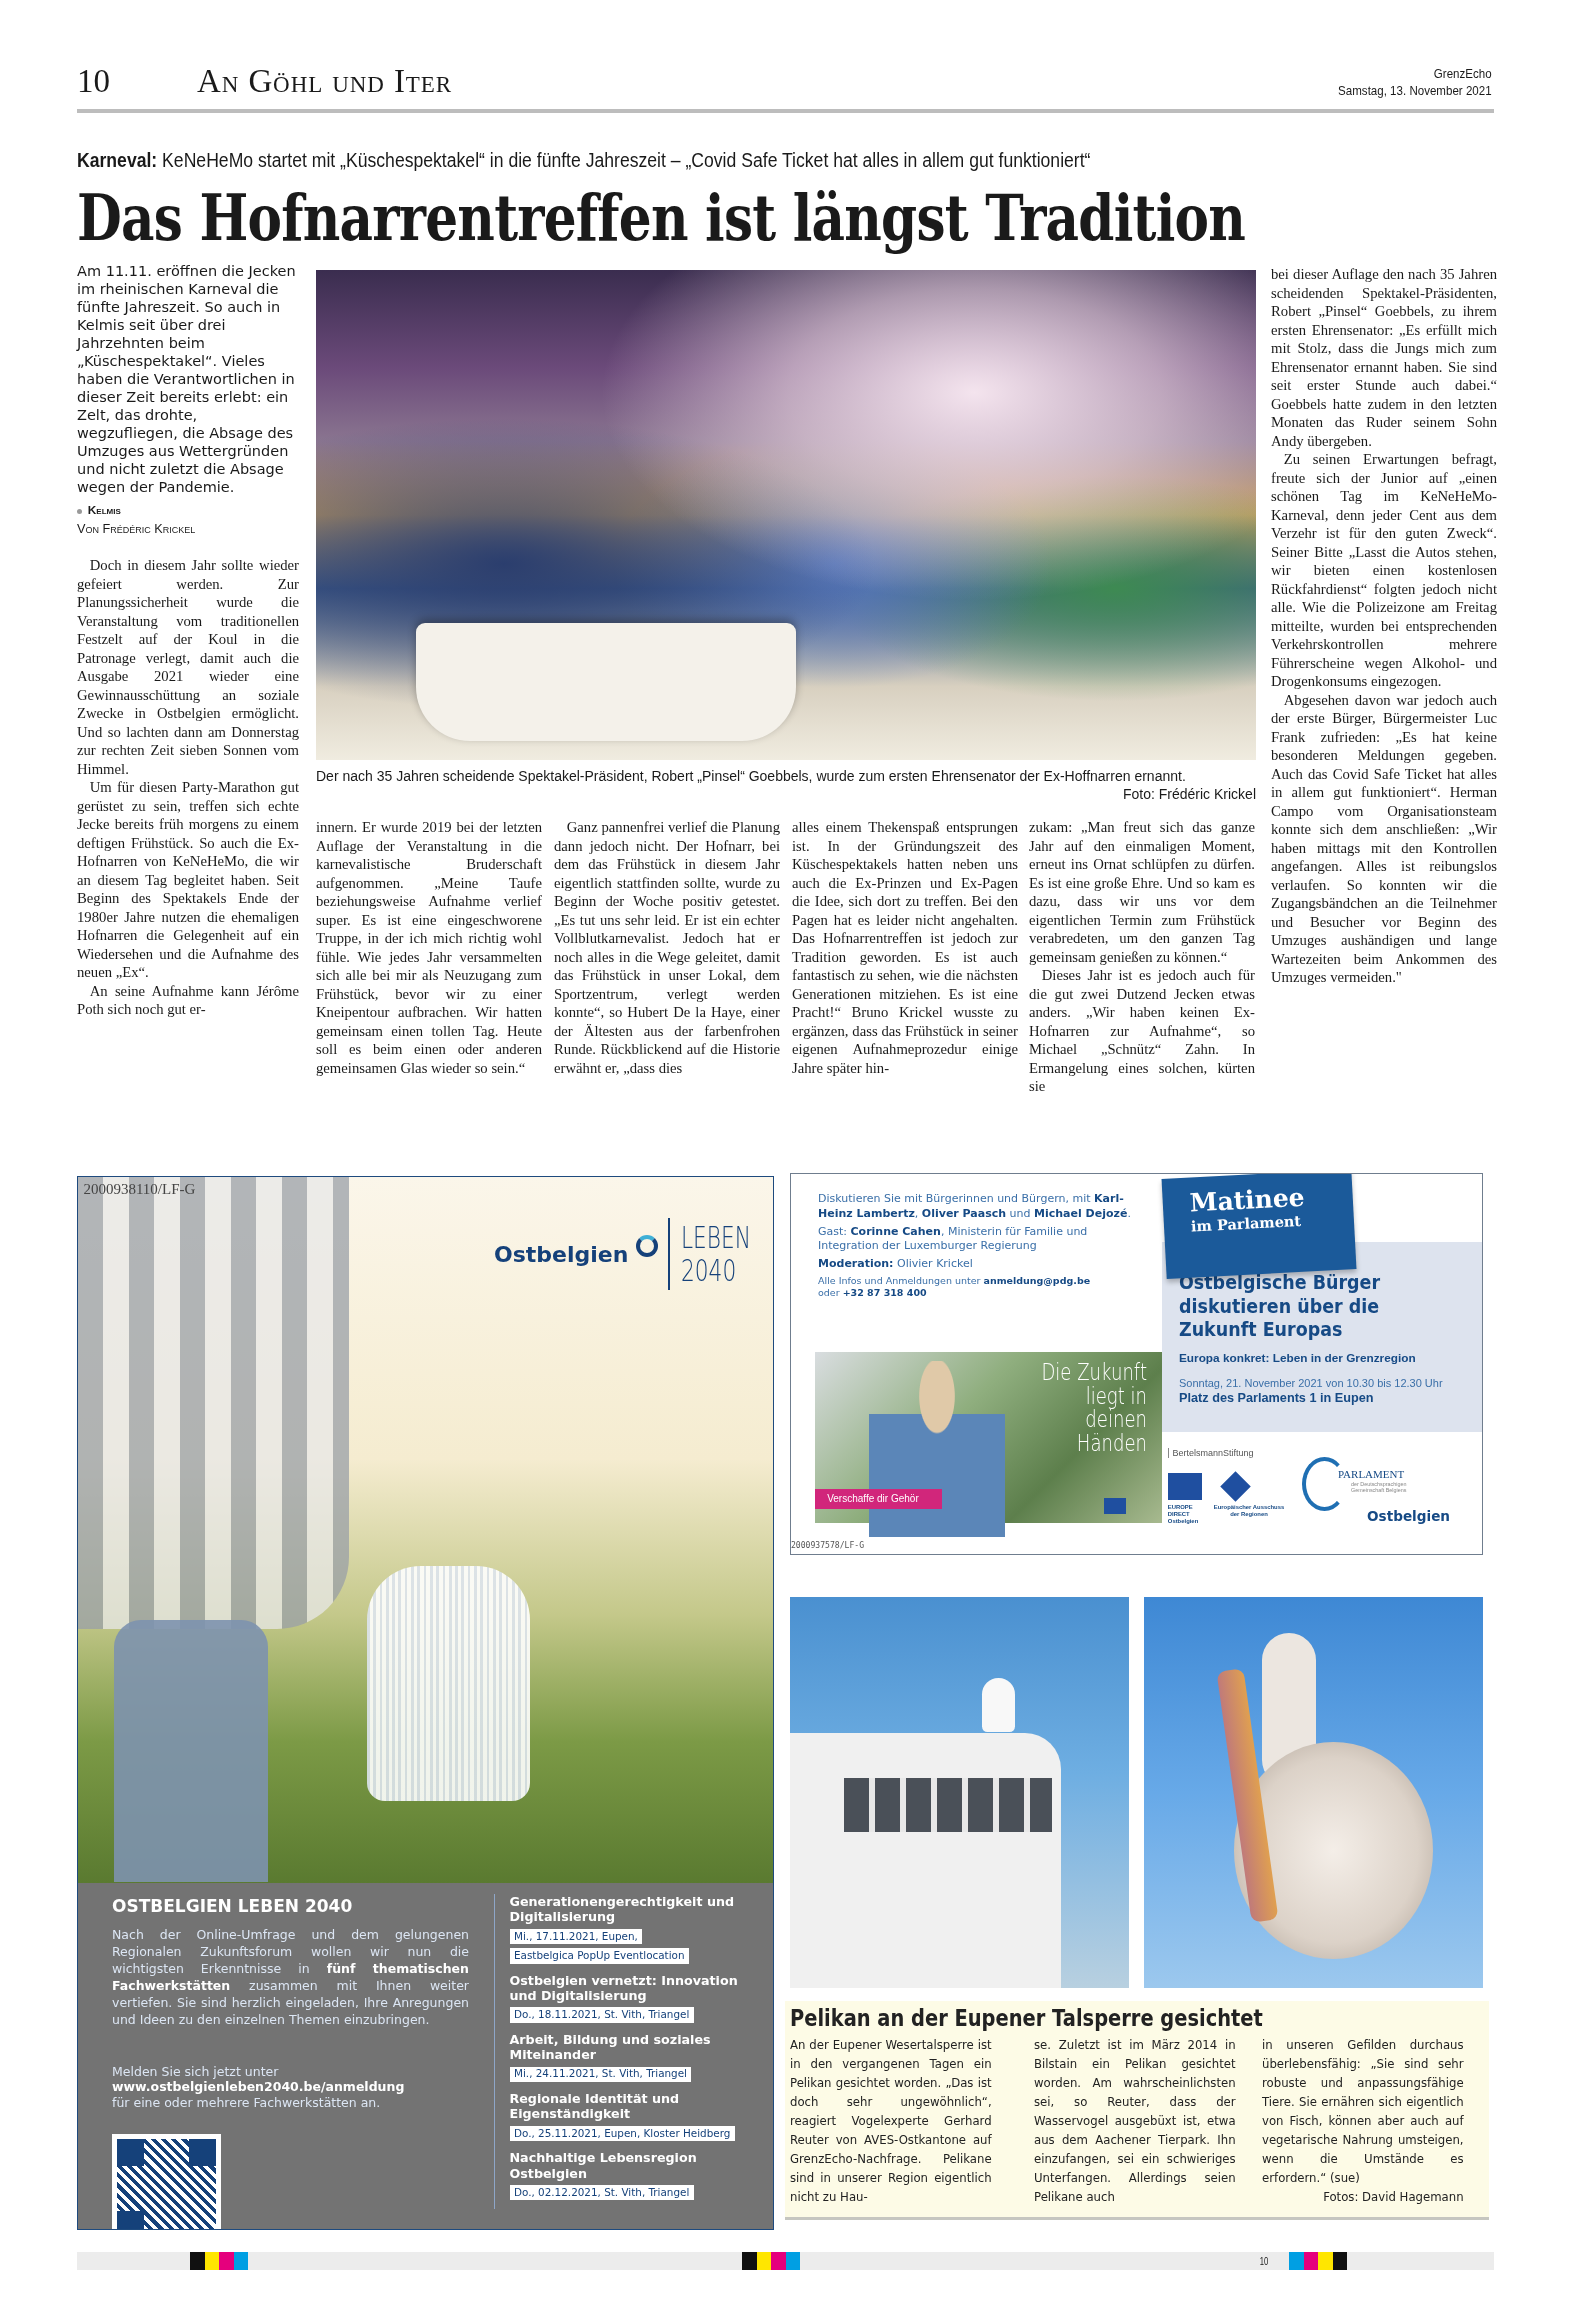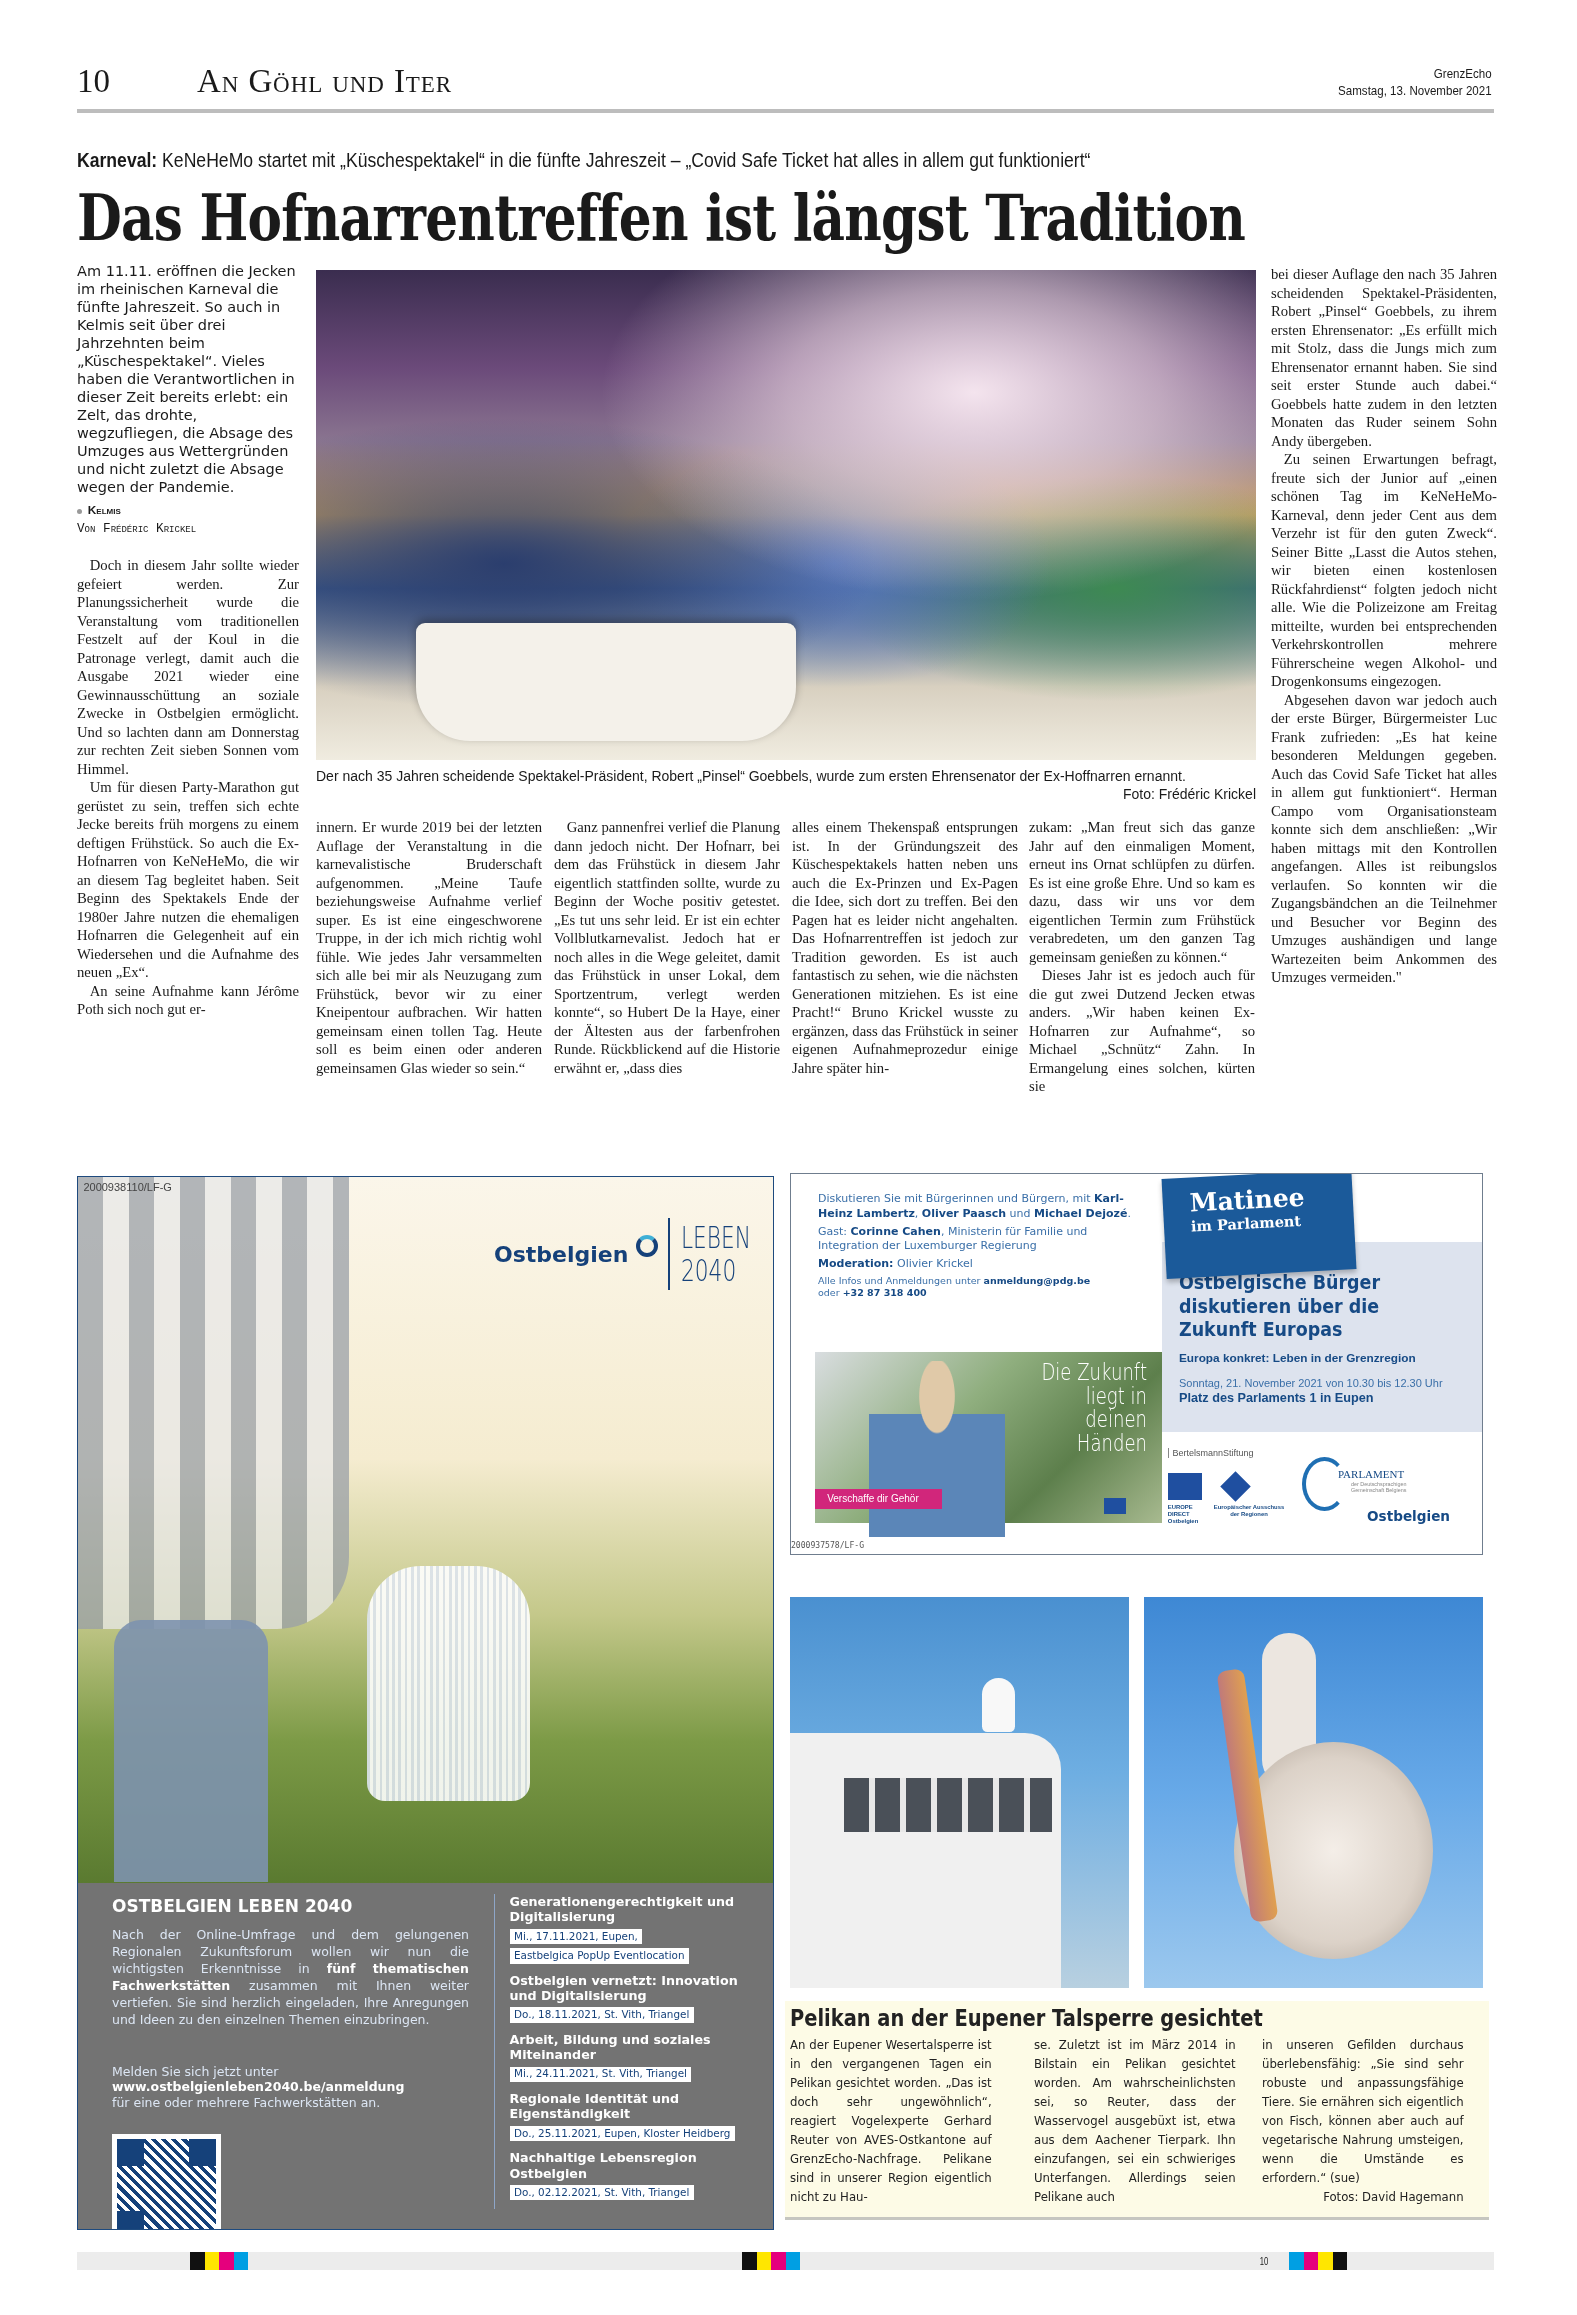--- a/index.html
+++ b/index.html
@@ -11,32 +11,32 @@
 .rule{left:77px;top:109px;width:1417px;height:3.6px;background:#bdbdbd}
 .kicker{left:77px;top:149px;font-family:"Liberation Sans",sans-serif;font-size:20px;white-space:nowrap;transform:scaleX(.88);transform-origin:left}
 .kicker b{font-weight:bold}
 .headline{left:77px;top:181px;font-family:"DejaVu Serif",serif;font-size:63px;white-space:nowrap;transform:scaleX(.82);transform-origin:left;letter-spacing:-0.9px}
 .col{font-family:"Liberation Serif",serif;font-size:14.7px;line-height:18.5px;text-align:justify;hyphens:auto}
 .col p{text-indent:12.7px}
 .col p.noindent{text-indent:0}
 .intro{font-family:"DejaVu Sans",sans-serif;font-size:14.5px;line-height:18px;text-align:left}
 .loc{font-family:"Liberation Sans",sans-serif;font-size:11.8px;font-weight:bold;font-variant:small-caps;margin-top:5.4px}
 .loc:before{content:"";display:inline-block;width:5.4px;height:5.4px;border-radius:2.7px;background:#999;margin-right:5.4px;vertical-align:middle}
-.author{font-family:Liberation Mono, monospace;font-size:12.7px;font-variant:small-caps;margin-bottom:18px}
+.author{font-family:Liberation Sans, sans-serif;font-size:12.7px;font-variant:small-caps;margin-bottom:18px}
 .photo-main{left:316px;top:270px;width:940px;height:490px;background:linear-gradient(180deg,#3a2d4f 0%,#6b4a7a 20%,#8a7590 35%,#c9a062 50%,#3d5a8a 65%,#d8d0c0 85%,#f0ece0 100%);overflow:hidden}
 .photo-main .stage{position:absolute;left:0;top:0;width:100%;height:100%;background:radial-gradient(ellipse at 70% 25%,#f4e4ee 0%,rgba(240,220,230,.6) 20%,transparent 40%),radial-gradient(ellipse at 20% 60%,#2b3e6e 0%,transparent 35%),radial-gradient(ellipse at 55% 60%,#5a7bbf 0%,transparent 30%),radial-gradient(ellipse at 85% 65%,#3e8a52 0%,transparent 25%)}
 .photo-main .tub{position:absolute;left:100px;top:353px;width:380px;height:118px;background:#f4f1ea;border-radius:9px 9px 54px 54px;box-shadow:0 -3.6px 9px rgba(0,0,0,.3)}
 .caption{left:316px;top:767px;width:940px;font-family:"Liberation Sans",sans-serif;font-size:14px;line-height:18px;transform-origin:left}
 .caption .credit{position:absolute;right:0;top:18px}
 .ad-left{left:77px;top:1176px;width:697px;height:1054px;border:1.8px solid #1e4a7e;overflow:hidden}
 .ad-left .hero{position:absolute;left:0;top:0;width:100%;height:706px;background:linear-gradient(180deg,#fbf6ea 0%,#f5ecd0 40%,#c4c88a 62%,#7c9a46 80%,#5a7a30 100%)}
 .ad-left .shirt{position:absolute;left:0;top:0;width:271px;height:452px;background:repeating-linear-gradient(90deg,#9aa0a8 0 25px,#e8e8e8 25px 51px),#ccc;opacity:.75;border-radius:0 0 72px 0}
 .ad-left .jeans{position:absolute;left:36px;top:443px;width:154px;height:262px;background:#7d92ae;opacity:.9;border-radius:27px 27px 0 0}
 .ad-left .child{position:absolute;left:289px;top:389px;width:163px;height:235px;background:repeating-linear-gradient(90deg,#dde4ee 0 2.7px,#fff 2.7px 6.3px);border-radius:54px 54px 18px 18px;opacity:.9}
-.ad-left .code{position:absolute;left:5.4px;top:3.6px;font-family:Liberation Sans, sans-serif;font-size:11px;color:#444}
+.ad-left .code{position:absolute;left:5.4px;top:3.6px;font-family:Liberation Serif, serif;font-size:15px;color:#444}
 .ob-logo{position:absolute;left:416px;top:41px;display:flex;align-items:center;gap:7.2px;color:#15417a}
 .ob-logo .brand{font-family:"DejaVu Sans",sans-serif;font-weight:bold;font-size:22px}
 .ob-logo .swirl{width:22px;height:22px;border:4.5px solid #15417a;border-radius:50%;border-top-color:#3fb0d6;margin-top:-16.3px}
 .ob-logo .divider{width:1.8px;height:72px;background:#15417a;margin:0 3.6px}
 .ob-logo .l2040{font-family:"DejaVu Sans",sans-serif;font-size:31px;line-height:33px;font-weight:300;transform:scaleX(.7);transform-origin:left}
 .slogan{position:absolute;left:33px;top:520px;font-family:"DejaVu Serif",serif;font-weight:bold;font-size:43px;line-height:49px;color:#fff;letter-spacing:0.9px}
 .slogan span{display:inline-block;position:relative;text-shadow:0 1.8px 2.7px rgba(0,0,0,.4)}
 .slogan span.hl{background:linear-gradient(180deg,transparent 40%,#15417a 40%)}
 .ad-left .panel{position:absolute;left:0;top:706px;width:100%;height:348px;background:#737373;color:#fff}
 .panel h3{position:absolute;left:34px;top:12.7px;font-family:"DejaVu Sans",sans-serif;font-size:17px;font-weight:bold}

